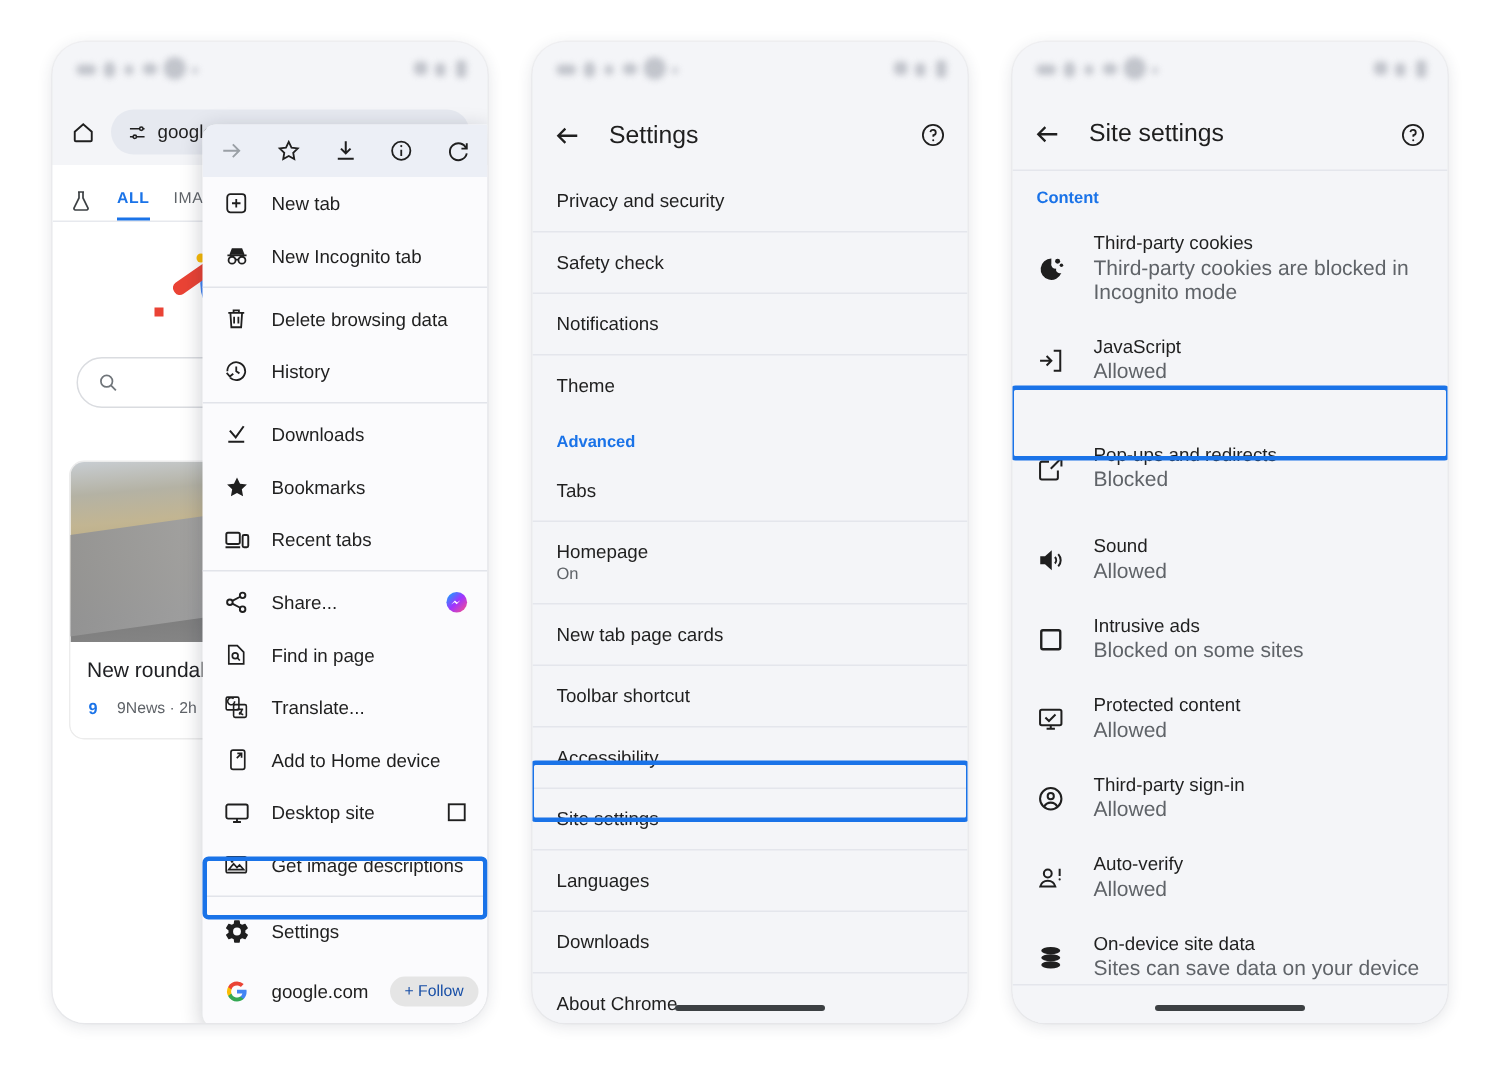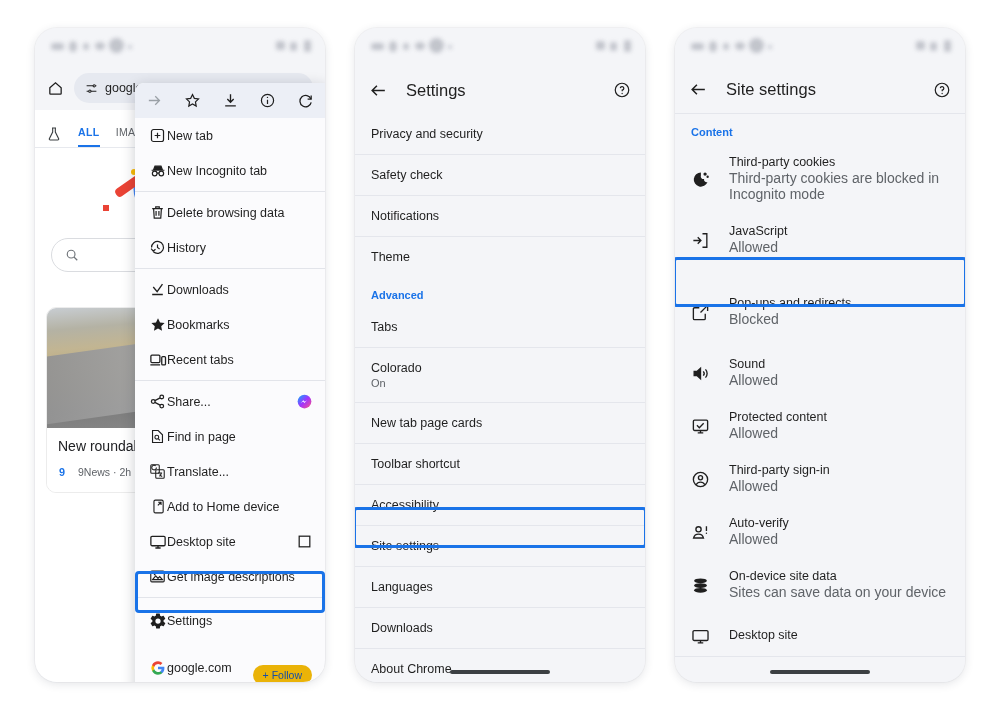--- a/index.html
+++ b/index.html
@@ -95,29 +95,29 @@
     position: absolute; left: 100px; top: 55px; width: 190px;
     background: #fbfbfd; border-radius: 9px 0 9px 9px;
     box-shadow: 0 3px 14px rgba(20,25,40,.22);
     z-index: 20; overflow: hidden;
   }
   .menu-top {
     display: flex; align-items: center; justify-content: space-between;
     padding: 9px 11px; background: #eceff6;
   }
   .mrow {
-    display: flex; align-items: center; 
+    display: flex; align-items: center; gap: 14px;
     padding: 8px 13px; font-size: 12.5px; color: #1f1f1f; min-height: 35px;
   }
   .mrow .mico { width: 19px; flex: none; display: flex; justify-content: center; }
   .mrow .mlabel { flex: 1; }
   .mdiv { height: 1px; background: #e2e4ea; margin: 3px 0; }
   .follow-pill {
-    background: #eab308; color: #174ea6; font-size: 10.5px;
-    border-radius: 11px; padding: 4px 10px; white-space: nowrap; margin-top: 14px;
+    background: #e5e5e5; color: #174ea6; font-size: 10.5px;
+    border-radius: 11px; padding: 4px 10px; white-space: nowrap;
   }
 
   
   .page1 { background: #ffffff; height: 100%; position: relative; }
   .doodle { height: 86px; position: relative; }
   .searchbar {
     margin: 4px 16px 0; height: 34px; border: 1px solid #dadce0;
     border-radius: 17px; display: flex; align-items: center; padding: 0 13px;
     background: #fff;
   }
@@ -492,21 +492,21 @@
         <div>Notifications</div>
         </div>
       <div class="srow" style="border-bottom:none">
         <div>Theme</div>
         </div>
       <div class="section-label">Advanced</div>
       <div class="srow">
         <div>Tabs</div>
         </div>
       <div class="srow">
-        <div>Colorado</div>
+        <div>Homepage</div>
         <div class="sub">On</div>
         </div>
       <div class="srow">
         <div>New tab page cards</div>
         </div>
       <div class="srow">
         <div>Toolbar shortcut</div>
         </div>
       <div class="srow">
         <div>Accessibility</div>
@@ -608,20 +608,31 @@
             <path d="M4 9.5h3.5L12 5.5v13L7.5 14.5H4z" fill="#1f1f1f"></path>
             <path d="M15.5 9.3a4 4 0 0 1 0 5.4M18.3 6.8a7.6 7.6 0 0 1 0 10.4"></path>
             </svg>
         </span>
         <span class="txt">
           <span class="t" style="display:block">Sound</span>
           <span class="s" style="display:block">Allowed</span>
         </span>
       </div>
 
+      <div class="ssrow">
+        <span class="ico">
+          <svg width="19" height="19" viewBox="0 0 24 24" fill="none" stroke="#1f1f1f" stroke-width="2">
+              <rect x="4" y="4" width="16" height="16" rx="1.4"></rect>
+            </svg>
+        </span>
+        <span class="txt">
+          <span class="t" style="display:block">Intrusive ads</span>
+          <span class="s" style="display:block">Blocked on some sites</span>
+        </span>
+      </div>
 
       <div class="ssrow">
         <span class="ico">
           <svg width="19" height="19" viewBox="0 0 24 24" fill="none" stroke="#1f1f1f" stroke-width="1.7">
             <rect x="3" y="4" width="18" height="13" rx="1.4"></rect>
               <path d="M7.5 10.5 10.5 13.5 16 8"></path>
               <path d="M12 17v3M8.5 20h7"></path>
             </svg>
         </span>
         <span class="txt">

